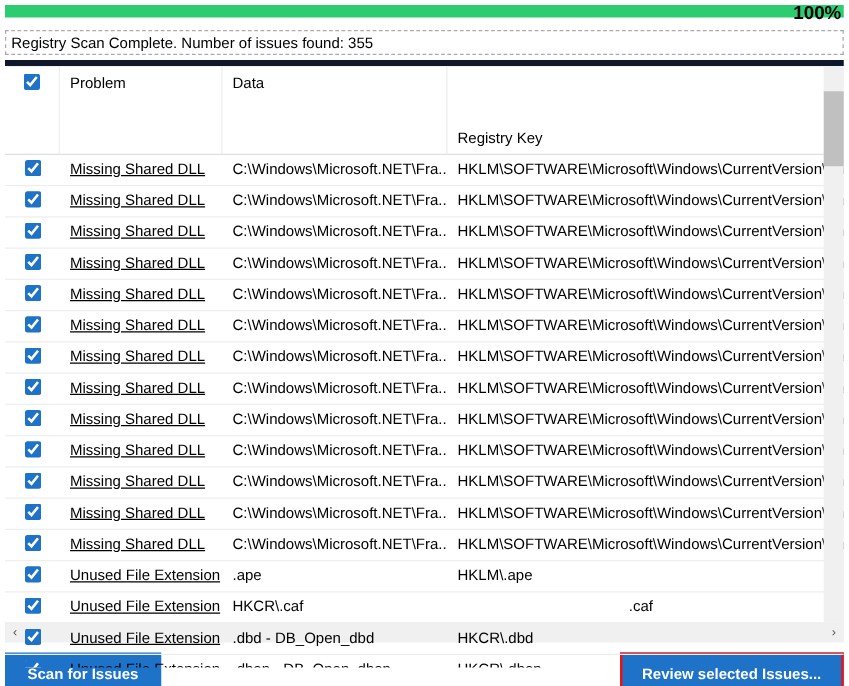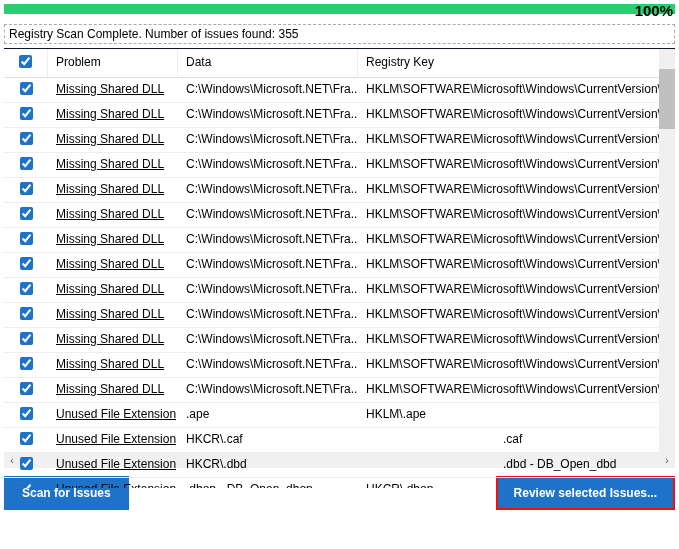--- a/index.html
+++ b/index.html
@@ -1,27 +1,27 @@
 <!DOCTYPE html>
 <html><head>
 <meta charset="utf-8">
 <style>
 * { box-sizing: border-box; margin: 0; padding: 0; }
 body { font-family: "Segoe UI", Tahoma, sans-serif; font-size: 12px; background: #fff; width: 679px; height: 549px; overflow: hidden; }
 .progress-wrap { position: relative; height: 16px; margin: 4px; }
 .progress-bar { background: #2ecc71; height: 10px; width: 100%; }
 .progress-pct { position: absolute; right: 2px; top: -2px; font-weight: bold; font-size: 15px; }
 .status { font-weight: normal; font-size: 12px; border: 1px dashed #aaa; padding: 2px 4px; margin: 0 4px 4px 4px; }
-.table-area { border-top: 1px solid #0f172a; height: 404px; position: relative; margin: 0 4px; }
+.table-area { border-top: 5px solid #0f172a; height: 450px; position: relative; margin: 0 4px; }
 .table-header { display: flex; border-bottom: 1px solid #e0e0e0; background: #fff; font-size: 12px; }
 .table-header .col { padding: 6px 8px; border-right: 1px solid #eee; }
 .table-header .col-chk { width: 44px; text-align:center; }
 .col-problem { width: 130px; }
 .col-data { width: 180px; }
-.col-key { flex: 1; }
+.col-key { flex: 1; margin-top: 44px; }
 .rows { overflow: hidden; height: 410px; }
 .row { display: flex; border-bottom: 1px solid #eee; font-size: 12px; }
 .row .cell { padding: 4px 8px; white-space: nowrap; overflow: hidden; text-overflow: clip; }
 .cell-chk { width: 44px; text-align: center; }
 .cell-problem { width: 130px; text-decoration: underline; }
 .cell-data { width: 180px; }
 .cell-key { flex: 1; }
 .vscroll { position: absolute; right: 0; top: 0; bottom: 0; width: 16px; background: #f0f0f0; }
 .vscroll-thumb { background: #c0c0c0; width: 100%; height: 60px; position: absolute; top: 20px; }
 .hscroll-wrap { height: 16px; background: #f0f0f0; display: flex; align-items: center; justify-content: space-between; margin: 0 4px; }
@@ -137,22 +137,22 @@
       </div>
       <div class="row">
         <div class="cell cell-chk"><input type="checkbox" checked="" style=""></div>
         <div class="cell cell-problem">Unused File Extension</div>
         <div class="cell cell-key">HKCR\.caf</div>
         <div class="cell cell-data">.caf</div>
       </div>
       <div class="row">
         <div class="cell cell-chk"><input type="checkbox" checked="" style=""></div>
         <div class="cell cell-problem">Unused File Extension</div>
+        <div class="cell cell-data">.dbd - DB_Open_dbd</div>
         <div class="cell cell-key">HKCR\.dbd</div>
-        <div class="cell cell-data">.dbd - DB_Open_dbd</div>
       </div>
       <div class="row">
         <div class="cell cell-chk"><input type="checkbox" checked="" style=""></div>
         <div class="cell cell-problem">Unused File Extension</div>
         <div class="cell cell-data">.dbop - DB_Open_dbop</div>
         <div class="cell cell-key">HKCR\.dbop</div>
       </div>
     </div>
   <div class="vscroll">
     <div class="vscroll-thumb"></div>

